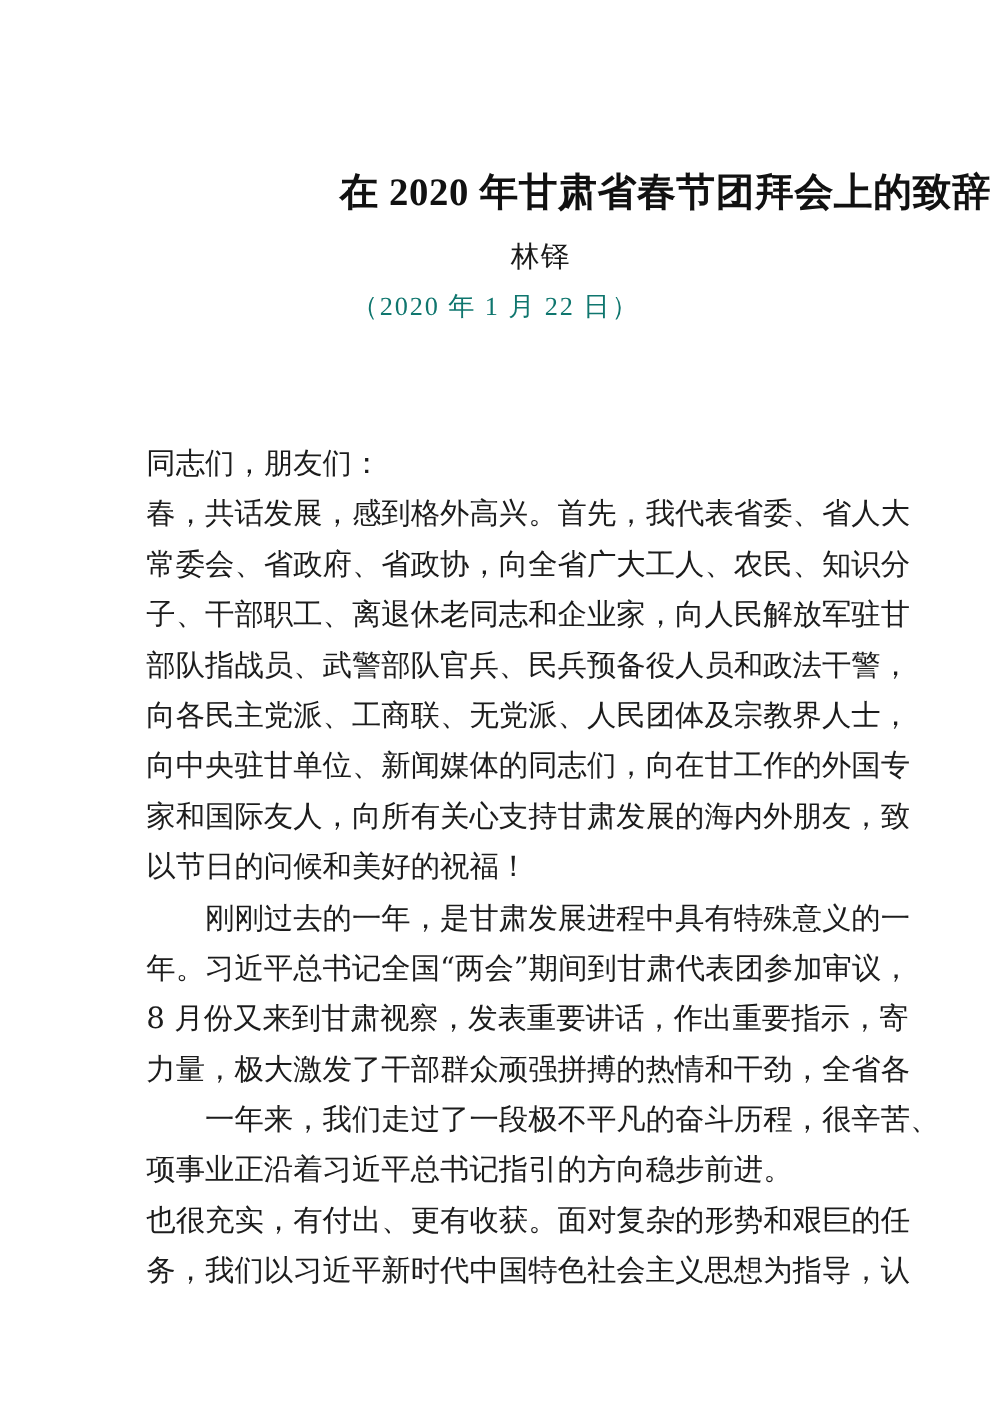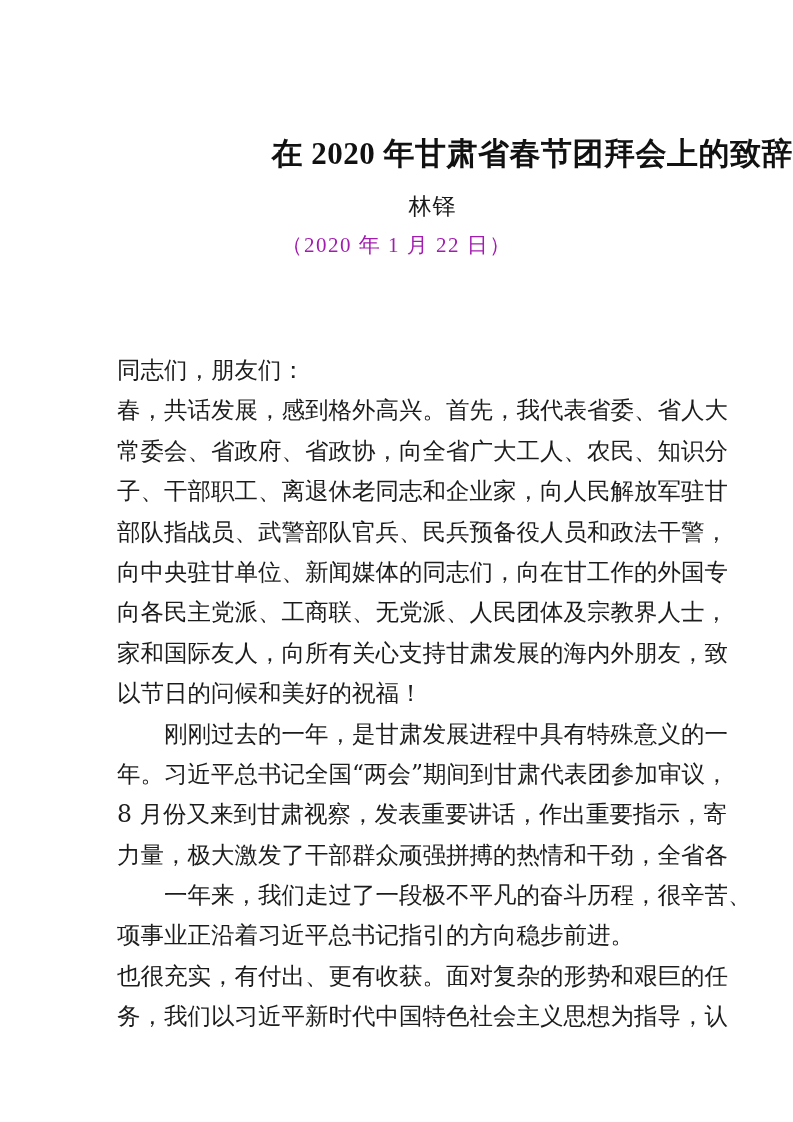--- a/index.html
+++ b/index.html
@@ -62,21 +62,21 @@
   .doc-date {
     position: absolute;
     left: 0;
     top: 230px;
     width: 793px;
     text-align: center;
     font-family: "Liberation Serif", "DejaVu Serif", serif;
     font-size: 21px;
     line-height: 30px;
     letter-spacing: 1.5px;
-    color: #a21caf;
+    color: #0f766e;
     white-space: nowrap;
   }
 
   
   .doc-body {
     position: absolute;
     left: 117px;
     top: 307px;
     width: 560px;
     margin-top: 43px;
@@ -114,22 +114,22 @@
     <div class="doc-author">林铎</div>
     <div class="doc-date">（2020 年 1 月 22 日）</div>
   </div>
 
   <div class="doc-body" id="body-lines">
       <div class="body-line ragged">同志们，朋友们：</div>
       <div class="body-line justify">春，共话发展，感到格外高兴。首先，我代表省委、省人大</div>
       <div class="body-line justify">常委会、省政府、省政协，向全省广大工人、农民、知识分</div>
       <div class="body-line justify">子、干部职工、离退休老同志和企业家，向人民解放军驻甘</div>
       <div class="body-line justify">部队指战员、武警部队官兵、民兵预备役人员和政法干警，</div>
+      <div class="body-line justify">向各民主党派、工商联、无党派、人民团体及宗教界人士，</div>
       <div class="body-line justify">向中央驻甘单位、新闻媒体的同志们，向在甘工作的外国专</div>
-      <div class="body-line justify">向各民主党派、工商联、无党派、人民团体及宗教界人士，</div>
       <div class="body-line justify">家和国际友人，向所有关心支持甘肃发展的海内外朋友，致</div>
       <div class="body-line ragged">以节日的问候和美好的祝福！</div>
       <div class="body-line justify">　　刚刚过去的一年，是甘肃发展进程中具有特殊意义的一</div>
       <div class="body-line justify">年。习近平总书记全国“两会”期间到甘肃代表团参加审议，</div>
       <div class="body-line justify">8 月份又来到甘肃视察，发表重要讲话，作出重要指示，寄</div>
       <div class="body-line justify">力量，极大激发了干部群众顽强拼搏的热情和干劲，全省各</div>
       <div class="body-line justify">　　一年来，我们走过了一段极不平凡的奋斗历程，很辛苦、</div>
       <div class="body-line ragged">项事业正沿着习近平总书记指引的方向稳步前进。</div>
       <div class="body-line justify">也很充实，有付出、更有收获。面对复杂的形势和艰巨的任</div>
       <div class="body-line justify">务，我们以习近平新时代中国特色社会主义思想为指导，认</div>

